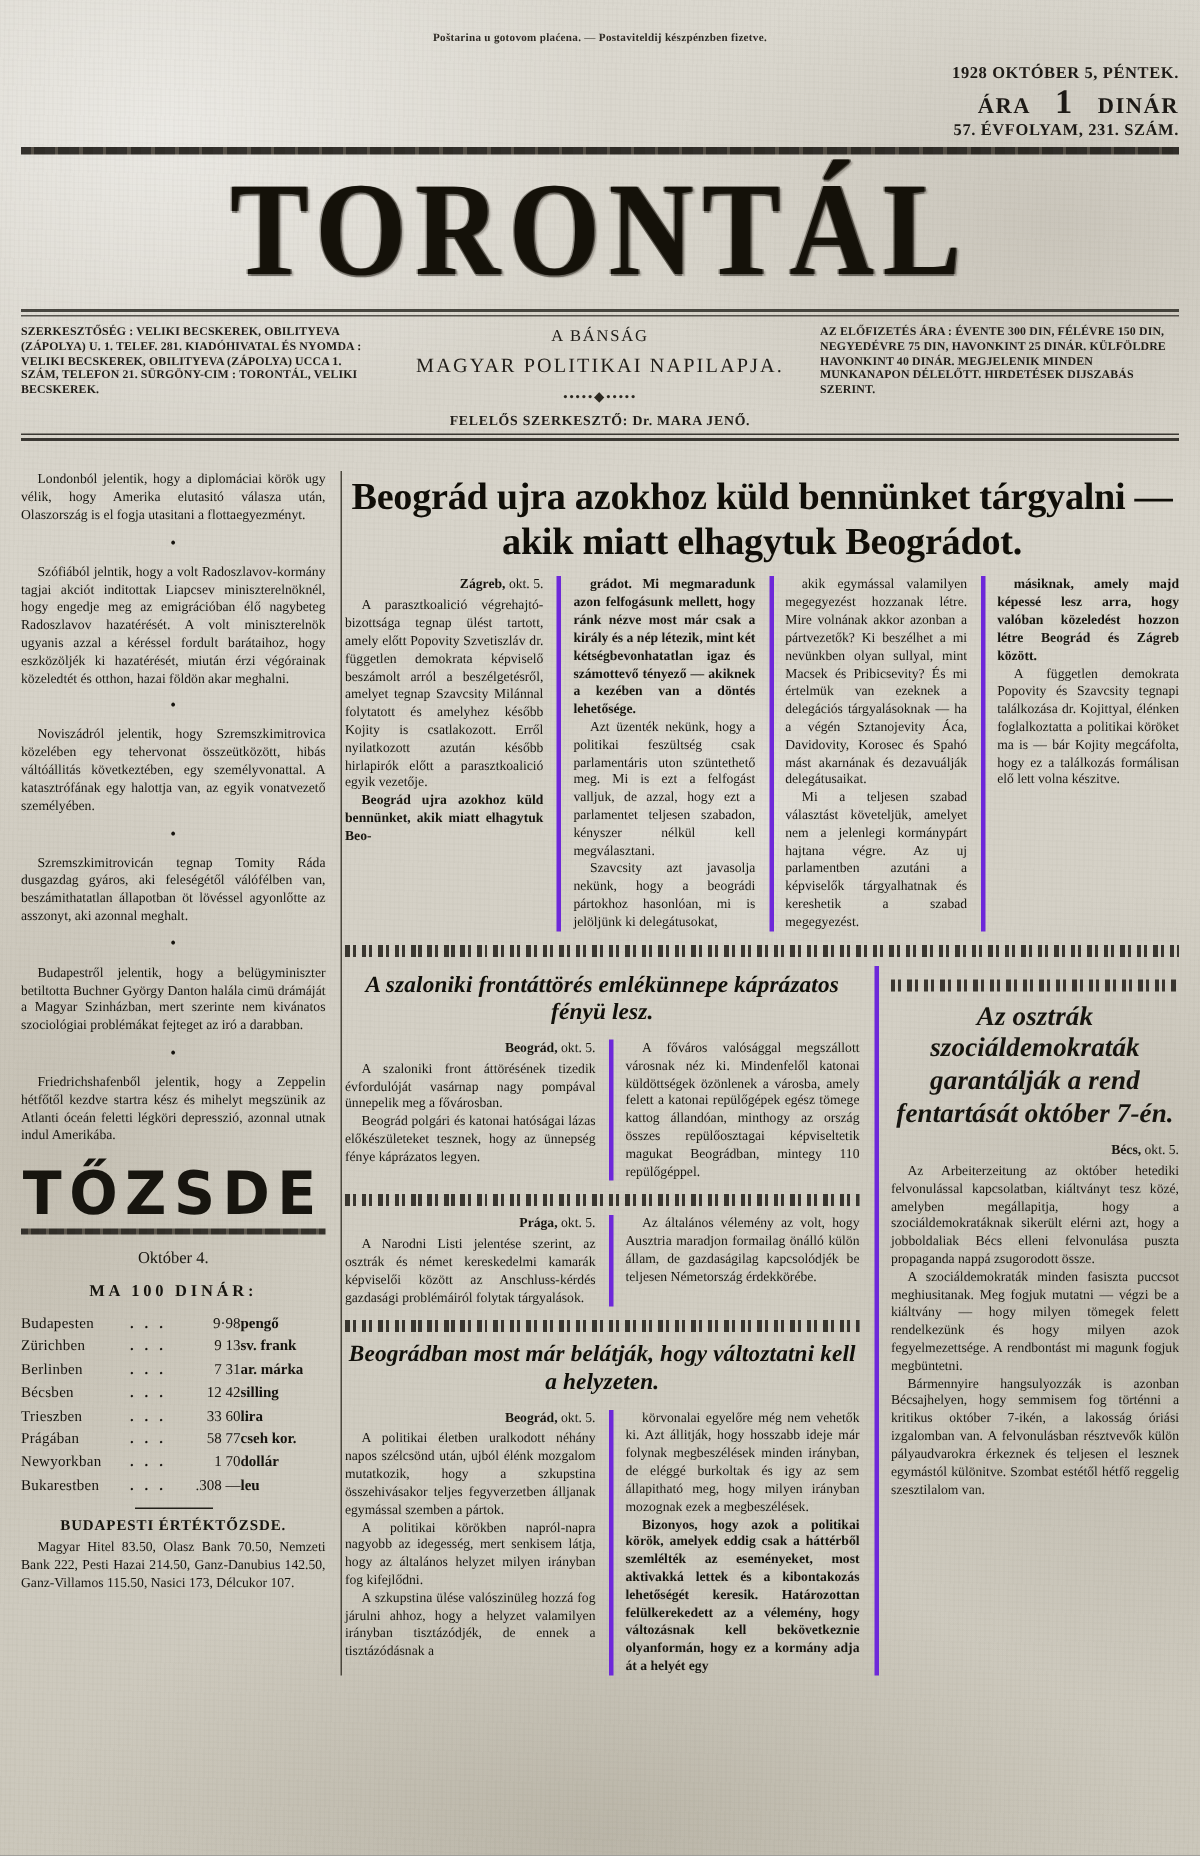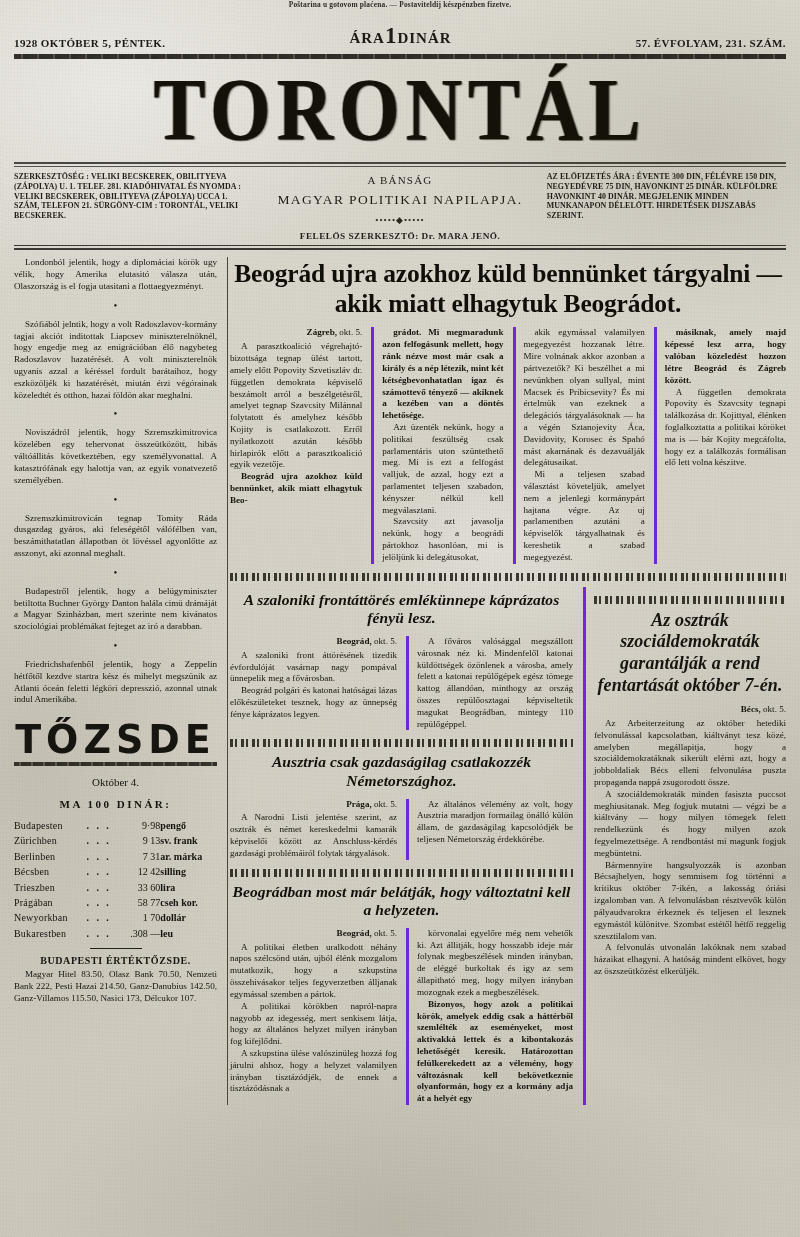--- a/index.html
+++ b/index.html
@@ -29,29 +29,29 @@
     position:absolute;inset:0;pointer-events:none;opacity:.5;
     background-image:
       repeating-linear-gradient(91deg, rgba(90,84,70,.05) 0 1px, rgba(0,0,0,0) 1px 3px),
       repeating-linear-gradient(2deg, rgba(90,84,70,.045) 0 1px, rgba(0,0,0,0) 1px 4px);
   }
   .sheet{position:relative;z-index:3;padding:0 14px;box-sizing:border-box;}
 
   
   .postal{
     text-align:center;font-size:7.4px;letter-spacing:.2px;
-    color:#2e2a24;font-family:"Liberation Serif",serif;
+    color:#2e2a24;padding-top:20px;font-family:"Liberation Serif",serif;
   }
   .postal b{font-weight:bold;}
   .issueline{
     display:flex;align-items:flex-end;justify-content:space-between;
-    margin-top:14px;color:#1d1a16;
+    margin-top:14px;color:#1d1a16;flex-direction:column;
   }
   .issue-date,.issue-no{font-size:11px;font-weight:bold;letter-spacing:.4px;}
-  .price{font-size:15px;font-weight:bold;letter-spacing:1px;display:flex;align-items:baseline;gap:0;}
+  .price{font-size:15px;font-weight:bold;letter-spacing:1px;display:flex;align-items:baseline;gap:16px;}
   .price .big{font-size:23px;font-weight:bold;}
   .rule-thick{
     height:5px;margin-top:5px;
     background:
       repeating-linear-gradient(90deg,#1b1814 0 7px, #423c33 7px 9px, #17140f 9px 16px);
     opacity:.88;
   }
 
   
   .nameplate{
@@ -88,21 +88,21 @@
   .mh-mid .orn{font-size:9px;letter-spacing:1px;margin:7px 0 6px;color:#2b2820;}
   .mh-mid .l3{font-size:9.2px;font-weight:bold;letter-spacing:.5px;}
   .rule-double{height:1px;background:#1f1c17;opacity:.85;}
   .rule-double2{height:2px;background:#1f1c17;opacity:.85;margin-top:2px;}
 
   
   .columns{
     display:grid;
     grid-template-columns:203px 1fr;
     column-gap:10px;
-    margin-top:7px;
+    margin-top:20px;
   }
   .colsep{border-left:1px solid #4a463c;}
 
   .news p,.news div{color:#17150f;}
   .news{font-size:9.1px;line-height:1.3;text-align:justify;}
   .news p{margin:0 0 0 0;text-indent:11px;}
   .sep-dot{text-align:center;font-size:11px;line-height:1;margin:7px 0 8px;color:#2a2721;}
 
   
   .tozsde-title{
@@ -320,21 +320,20 @@
                 <p>A szaloniki front áttörésének tizedik évfordulóját vasárnap nagy pompával ünnepelik meg a fővárosban.</p>
                 <p>Beográd polgári és katonai hatóságai lázas előkészületeket tesznek, hogy az ünnepség fénye káprázatos legyen.</p>
               </div>
               <div class="news article-body vline">
                 <p>A főváros valósággal megszállott városnak néz ki. Mindenfelől katonai küldöttségek özönlenek a városba, amely felett a katonai repülőgépek egész tömege kattog állandóan, minthogy az ország összes repülőosztagai képviseltetik magukat Beográdban, mintegy 110 repülőgéppel.</p>
               </div>
             </div>
 
             <div class="dot-rule"></div>
 
-            <div class="sec-head">Ausztria csak gazdaságilag csatlakozzék Németországhoz.</div>
             <div class="subcols">
               <div class="news article-body">
                 <div class="dateline">
                   <b>Prága,</b><span> okt. 5.</span>
                 </div>
                 <p>A Narodni Listi jelentése szerint, az osztrák és német kereskedelmi kamarák képviselői között az Anschluss-kérdés gazdasági problémáiról folytak tárgyalások.</p>
               </div>
               <div class="news article-body vline">
                 <p>Az általános vélemény az volt, hogy Ausztria maradjon formailag önálló külön állam, de gazdaságilag kapcsolódjék be teljesen Németország érdekkörébe.</p>
               </div>
@@ -362,21 +361,20 @@
           <div class="news vline">
             <div class="dot-rule"></div>
             <div class="sec-head small">Az osztrák szociáldemokraták garantálják a rend fentartását október 7-én.</div>
             <div class="dateline">
               <b>Bécs,</b><span> okt. 5.</span>
             </div>
             <div class="article-body">
               <p>Az Arbeiterzeitung az október hetediki felvonulással kapcsolatban, kiáltványt tesz közé, amelyben megállapitja, hogy a szociáldemokratáknak sikerült elérni azt, hogy a jobboldaliak Bécs elleni felvonulása puszta propaganda nappá zsugorodott össze.</p>
               <p>A szociáldemokraták minden fasiszta puccsot meghiusitanak. Meg fogjuk mutatni — végzi be a kiáltvány — hogy milyen tömegek felett rendelkezünk és hogy milyen azok fegyelmezettsége. A rendbontást mi magunk fogjuk megbüntetni.</p>
               <p>Bármennyire hangsulyozzák is azonban Bécsajhelyen, hogy semmisem fog történni a kritikus október 7-ikén, a lakosság óriási izgalomban van. A felvonulásban résztvevők külön pályaudvarokra érkeznek és teljesen el lesznek egymástól különitve. Szombat estétől hétfő reggelig szesztilalom van.</p>
-              <p>A felvonulás utvonalán lakóknak nem szabad házaikat elhagyni. A hatóság mindent elkövet, hogy az öszszeütközést elkerüljék.</p>
             </div>
           </div>
 
         </div>
       </div>
     </div>
   </div>
 </div>
 
 </body></html>

